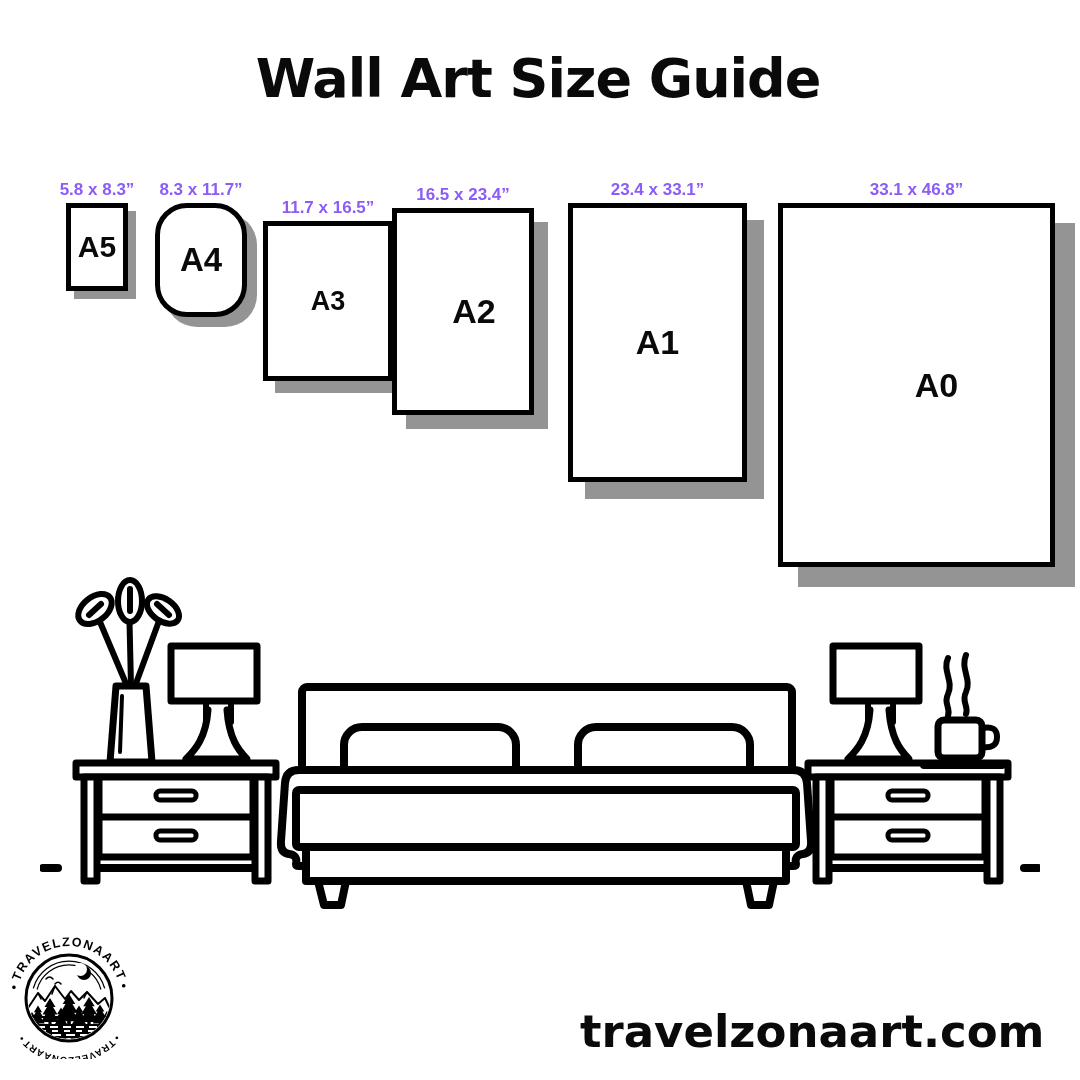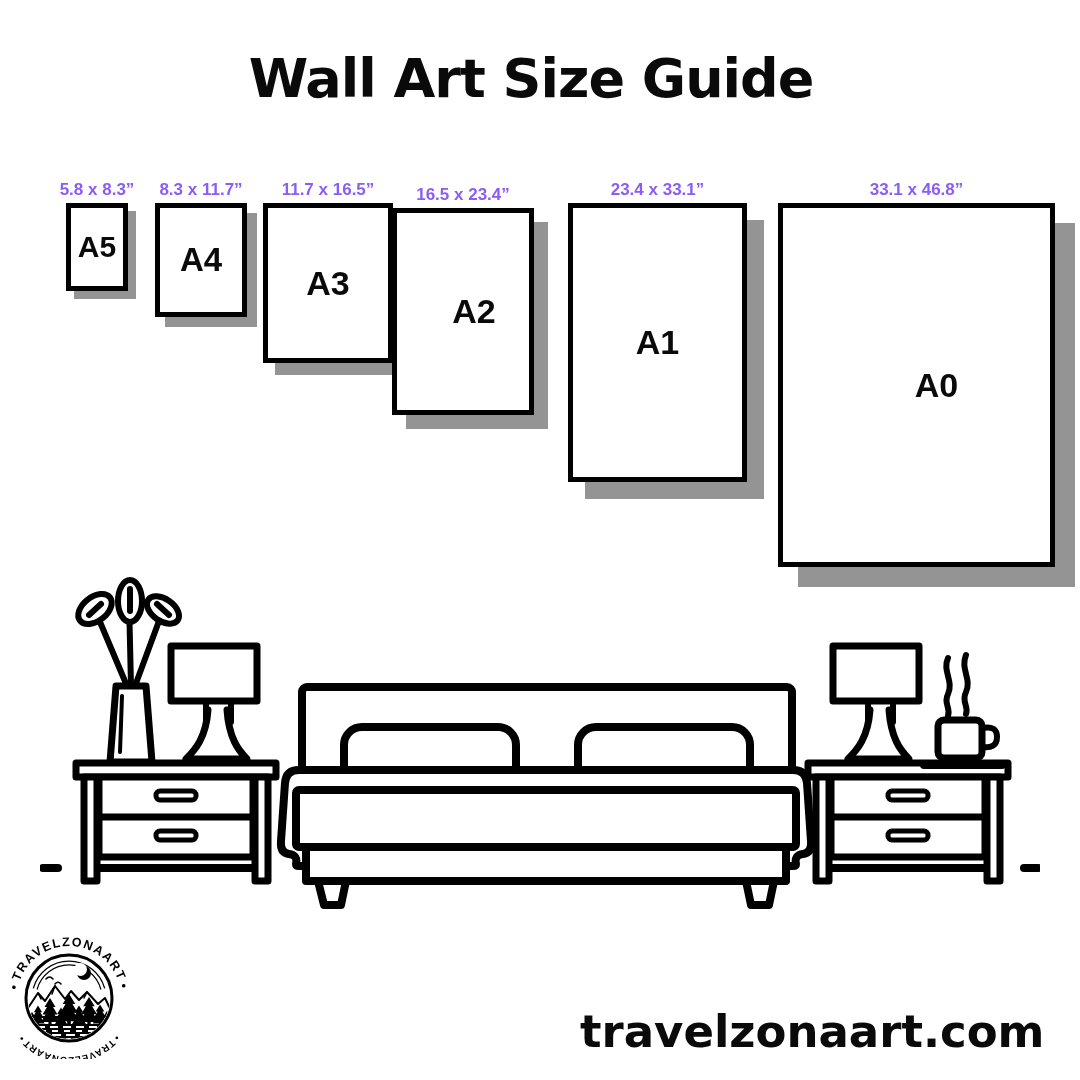--- a/index.html
+++ b/index.html
@@ -1,39 +1,39 @@
 <!DOCTYPE html>
 <html><head>
 <meta charset="utf-8">
 <style>
   html,body{margin:0;padding:0;}
   body{
     width:1080px;height:1080px;position:relative;background:#ffffff;
     font-family:"Liberation Sans",sans-serif;color:#000;overflow:hidden;
   }
   .title{
-    position:absolute;left:5px;top:47px;width:1052px;text-align:center;
+    position:absolute;left:12px;top:47px;width:1052px;text-align:center;
     font-family:"DejaVu Sans",sans-serif;font-weight:bold;font-size:54px;
     letter-spacing:-1px;color:#0a0a0a;
   }
   .frame{
     position:absolute;box-sizing:border-box;border:5px solid #000;background:#fff;
     display:flex;align-items:center;justify-content:center;
   }
   .frame .code{font-weight:bold;color:#0a0a0a;}
   .frame .dim-label{
     position:absolute;bottom:calc(100% + 8px);left:50%;transform:translateX(-50%);
     white-space:nowrap;font-size:17px;font-weight:bold;color:#8b5cf6;
   }
   .f-a5{left:66px;top:203px;width:62px;height:88px;box-shadow:8px 8px 0 var(--sh);}
   .f-a5 .code{font-size:30px;}
-  .f-a4{left:155px;top:203px;width:92px;height:114px;box-shadow:10px 10px 0 var(--sh);}
+  .f-a4{left:155px;top:203px;width:92px;height:114px;box-shadow:10px 10px 0 var(--sh);border-radius:32px;}
   .f-a4 .code{font-size:33px;}
-  .f-a3{left:263px;top:203px;width:130px;height:160px;box-shadow:12px 12px 0 var(--sh);}
-  .f-a3 .code{font-size:34px;}
+  .f-a3{left:263px;top:221px;width:130px;height:160px;box-shadow:12px 12px 0 var(--sh);}
+  .f-a3 .code{font-size:27px;}
   .f-a2{left:392px;top:208px;width:142px;height:207px;box-shadow:14px 14px 0 var(--sh);}
   .f-a2 .code{font-size:34px;margin-left:22px;}
   .f-a1{left:568px;top:203px;width:179px;height:279px;box-shadow:17px 17px 0 var(--sh);}
   .f-a1 .code{font-size:34px;}
   .f-a0{left:778px;top:203px;width:277px;height:364px;box-shadow:20px 20px 0 var(--sh);}
   .f-a0 .code{font-size:34px;margin-left:40px;}
   :root{--sh:#949494;}
   .scene{position:absolute;left:40px;top:575px;}
   .badge{position:absolute;left:8px;top:937px;}
   .website{

